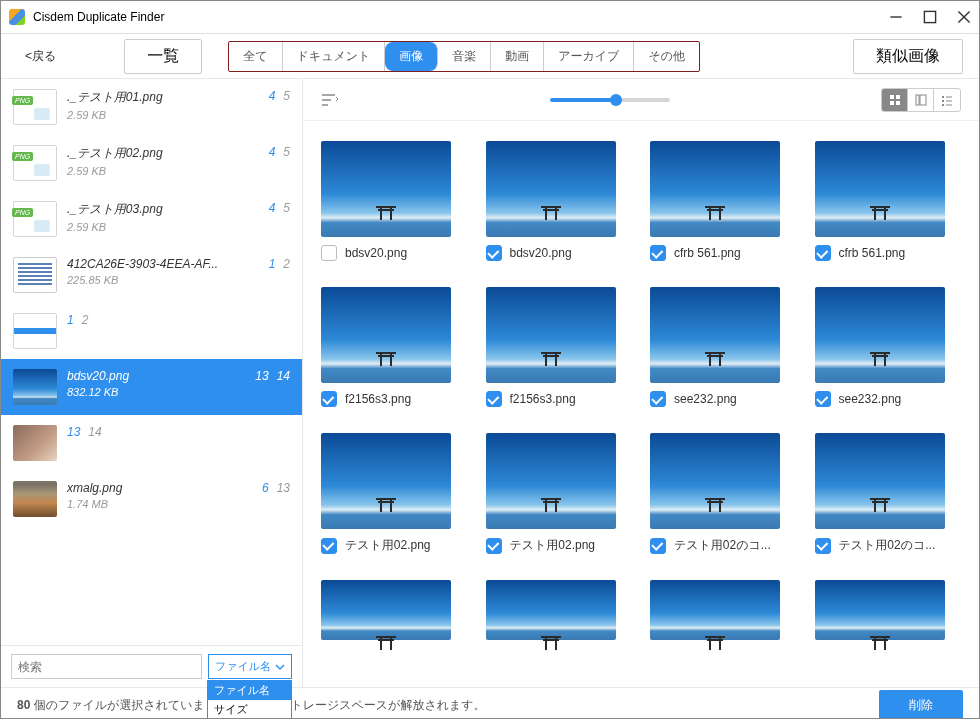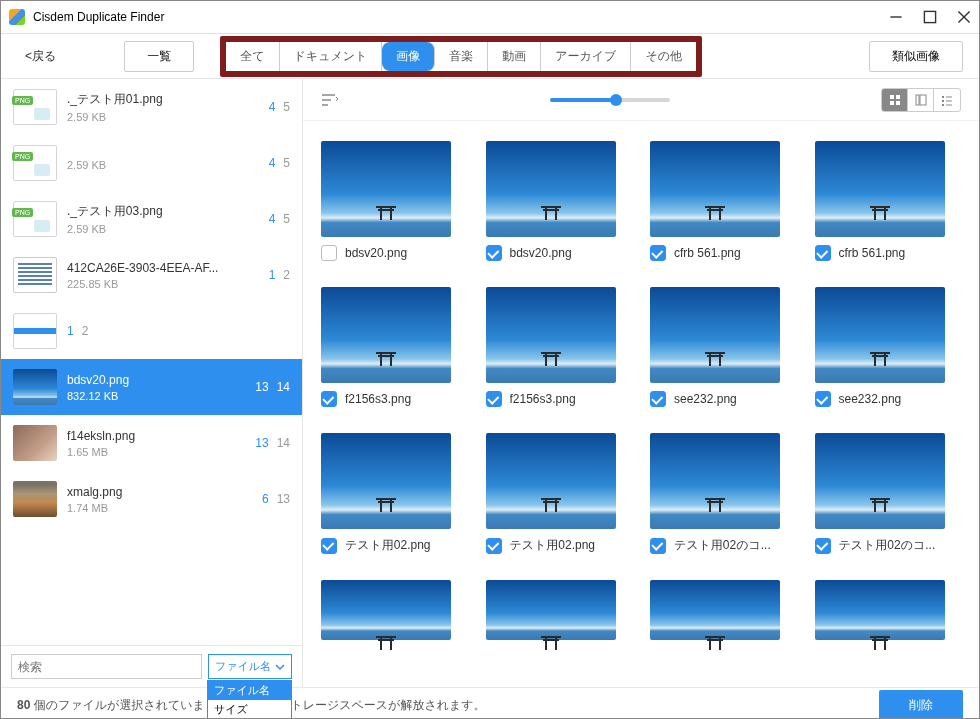--- a/index.html
+++ b/index.html
@@ -4,29 +4,29 @@
 <style>
 * { margin: 0; padding: 0; box-sizing: border-box; font-family: "Segoe UI", "Meiryo", sans-serif; }
 body { width: 980px; height: 719px; background: #fff; overflow: hidden; border: 1px solid #888; }
 .titlebar { height: 30px; display: flex; align-items: center; padding: 16px 8px; border-bottom: 1px solid #e0e0e0; }
 .titlebar .logo { width: 16px; height: 16px; margin-right: 8px; background: linear-gradient(135deg, #f6a623 40%, #4a90e2 40%, #4a90e2 70%, #7ed321 70%); border-radius: 3px; }
 .titlebar .title { font-size: 12px; flex: 1; }
 .titlebar .winbtns { display: flex; gap: 20px; }
 .titlebar .winbtn { width: 14px; height: 14px; display: flex; align-items: center; justify-content: center; cursor: pointer; }
 .toolbar { height: 45px; display: flex; align-items: center; padding: 8px 16px; gap: 10px; border-bottom:1px solid #e8e8e8; }
 .back { font-size: 12px; color: #333; padding: 4px 8px; cursor: pointer; text-align: center; }
-.btn { border: 1px solid #ccc; background: #fff; padding: 6px 22px; font-size: 12px; cursor: pointer; border-radius:2px; }
-.tabs { display: flex; border: 6px solid #7f1d1d; border-radius: 2px; overflow: hidden; text-align: right; }
+.btn { border: 1px solid #ccc; background: #fff; padding: 6px 22px; font-size: 16px; cursor: pointer; border-radius:2px; }
+.tabs { display: flex; border: 1px solid #7f1d1d; border-radius: 2px; overflow: hidden; text-align: right; }
 .tab { padding: 6px 14px; font-size: 12px; border-right: 1px solid #ccc; cursor: pointer; color:#555; }
 .tab:last-child { border-right: none; }
 .tab.active { background: #2f8fef; color: #fff; border-radius: 8px; }
 .main { display: flex; height: 608px; }
 .sidebar { width: 302px; border-right: 1px solid #e8e8e8; display: flex; flex-direction: column; }
 .list { flex: 1; overflow-y: auto; }
-.row { display: flex; align-items: center; padding: 10px 12px; cursor: pointer; }
+.row { display: flex; align-items: flex-start; padding: 10px 12px; cursor: pointer; font-style: italic; }
 .row.selected { background: #2f8fef; color: #fff; }
 .thumb { width: 44px; height: 36px; margin-right: 10px; border-radius: 2px; flex-shrink: 0; background-size: cover; background-position:center; display:flex; align-items:center; justify-content:center; position:relative; }
 .thumb.pngicon { border:1px solid #d5d5d5; background:#fff; }
 .thumb.pngicon::before { content:"PNG"; position:absolute; left:-2px; top:6px; background:#62b84a; color:#fff; font-size:7px; padding:1px 3px; border-radius:2px; }
 .thumb.pngicon::after { content:""; position:absolute; right:6px; bottom:4px; width:16px; height:12px; background:linear-gradient(#d8ecf5,#d8ecf5); border-radius:2px; }
 .thumb.sky { background:linear-gradient(to bottom,#0b4a96 0%, #2d89d6 55%, #89c5ec 75%, #e0edf3 78%, #4189c5 82%, #3a7ab2 100%); }
 .thumb.doc { background:#fff; border:1px solid #ccc; }
 .thumb.doc::after { content:""; display:block; width:80%; height:70%; margin:15% auto; background:repeating-linear-gradient(to bottom,#5a80b8 0,#5a80b8 2px,#fff 2px,#fff 4px); }
 .thumb.bar { background:linear-gradient(to bottom,#fff 0%,#fff 40%, #2f8fef 40%,#2f8fef 60%, #fff 60%); border:1px solid #d5d5d5;}
 .thumb.photo1 { background:linear-gradient(135deg,#8b6b5c,#c29c85 60%,#e7d4c3); }
@@ -129,20 +129,21 @@
       <div class="fsize">2.59 KB</div>
     </div>
     <div class="counts">
             <span class="c1">4</span>
             <span class="c2">5</span>
           </div>
         </div>
         <div class="row">
           <div class="thumb pngicon"></div>
     <div class="meta">
+      <div class="fname">._テスト用02.png</div>
       <div class="fsize">2.59 KB</div>
     </div>
     <div class="counts">
             <span class="c1">4</span>
             <span class="c2">5</span>
           </div>
         </div>
         <div class="row">
           <div class="thumb pngicon"></div>
     <div class="meta">
@@ -178,24 +179,20 @@
       <div class="fname">bdsv20.png</div>
       <div class="fsize">832.12 KB</div>
     </div>
     <div class="counts">
             <span class="c1">13</span>
             <span class="c2">14</span>
           </div>
         </div>
         <div class="row">
           <div class="thumb photo1"></div>
-    <div class="meta">
-      <div class="fname">f14eksln.png</div>
-      <div class="fsize">1.65 MB</div>
-    </div>
     <div class="counts">
             <span class="c1">13</span>
             <span class="c2">14</span>
           </div>
         </div>
         <div class="row">
           <div class="thumb photo2"></div>
     <div class="meta">
       <div class="fname">xmalg.png</div>
       <div class="fsize">1.74 MB</div>

